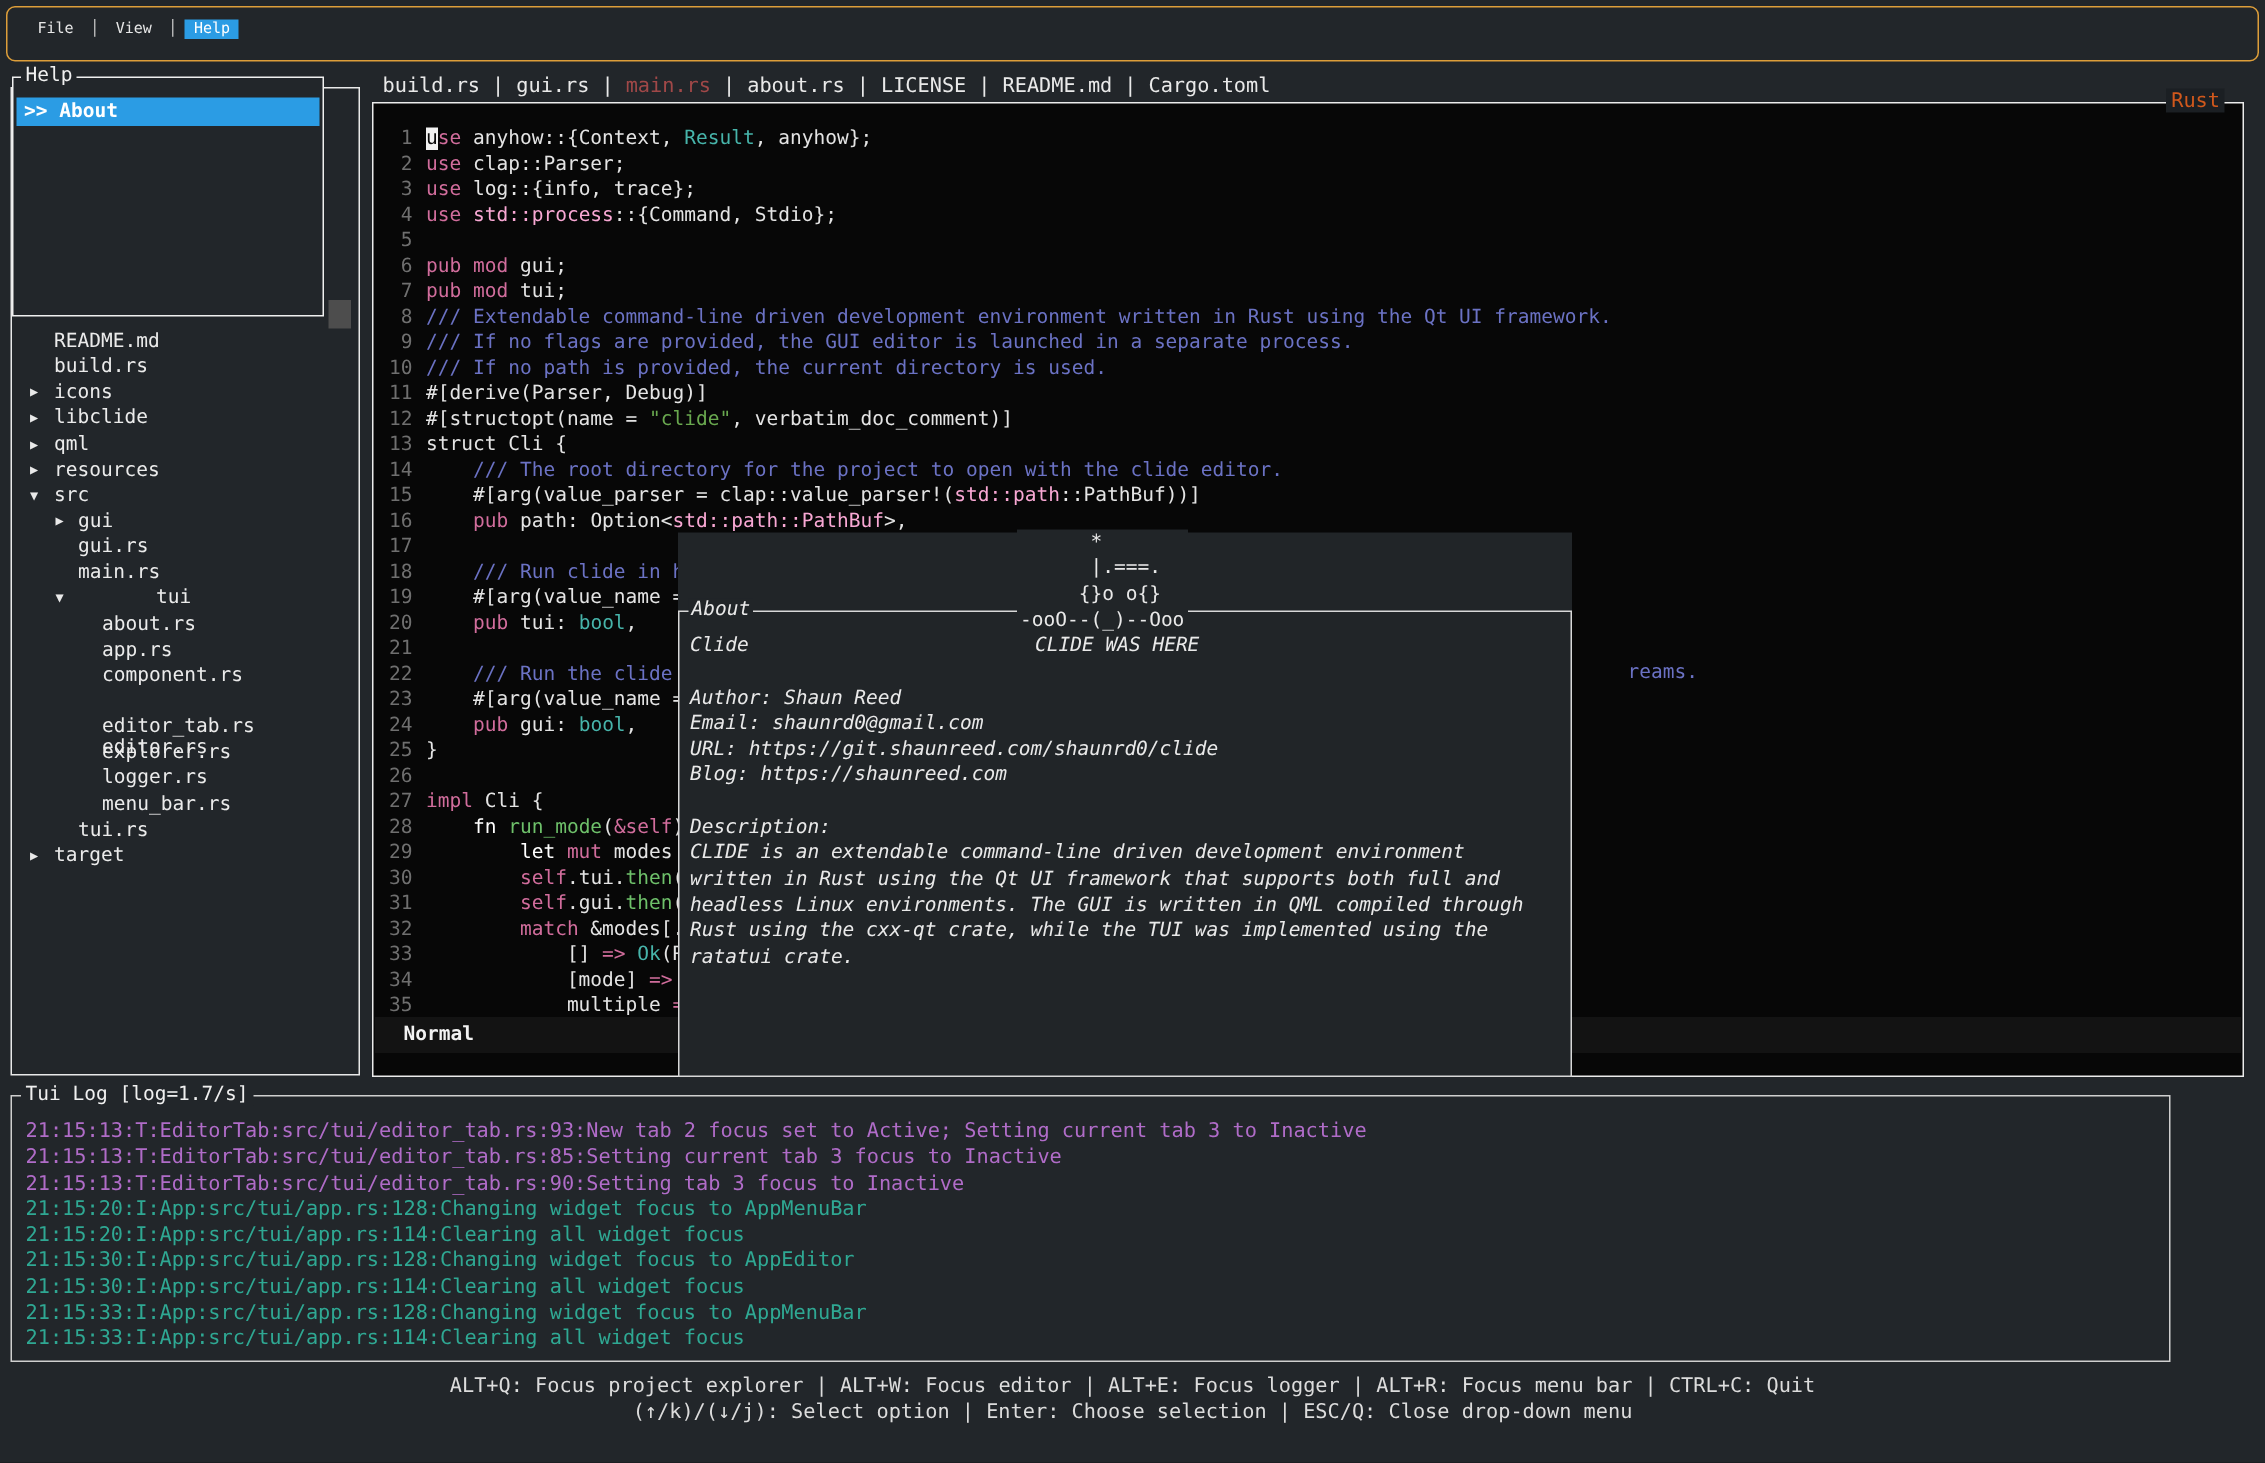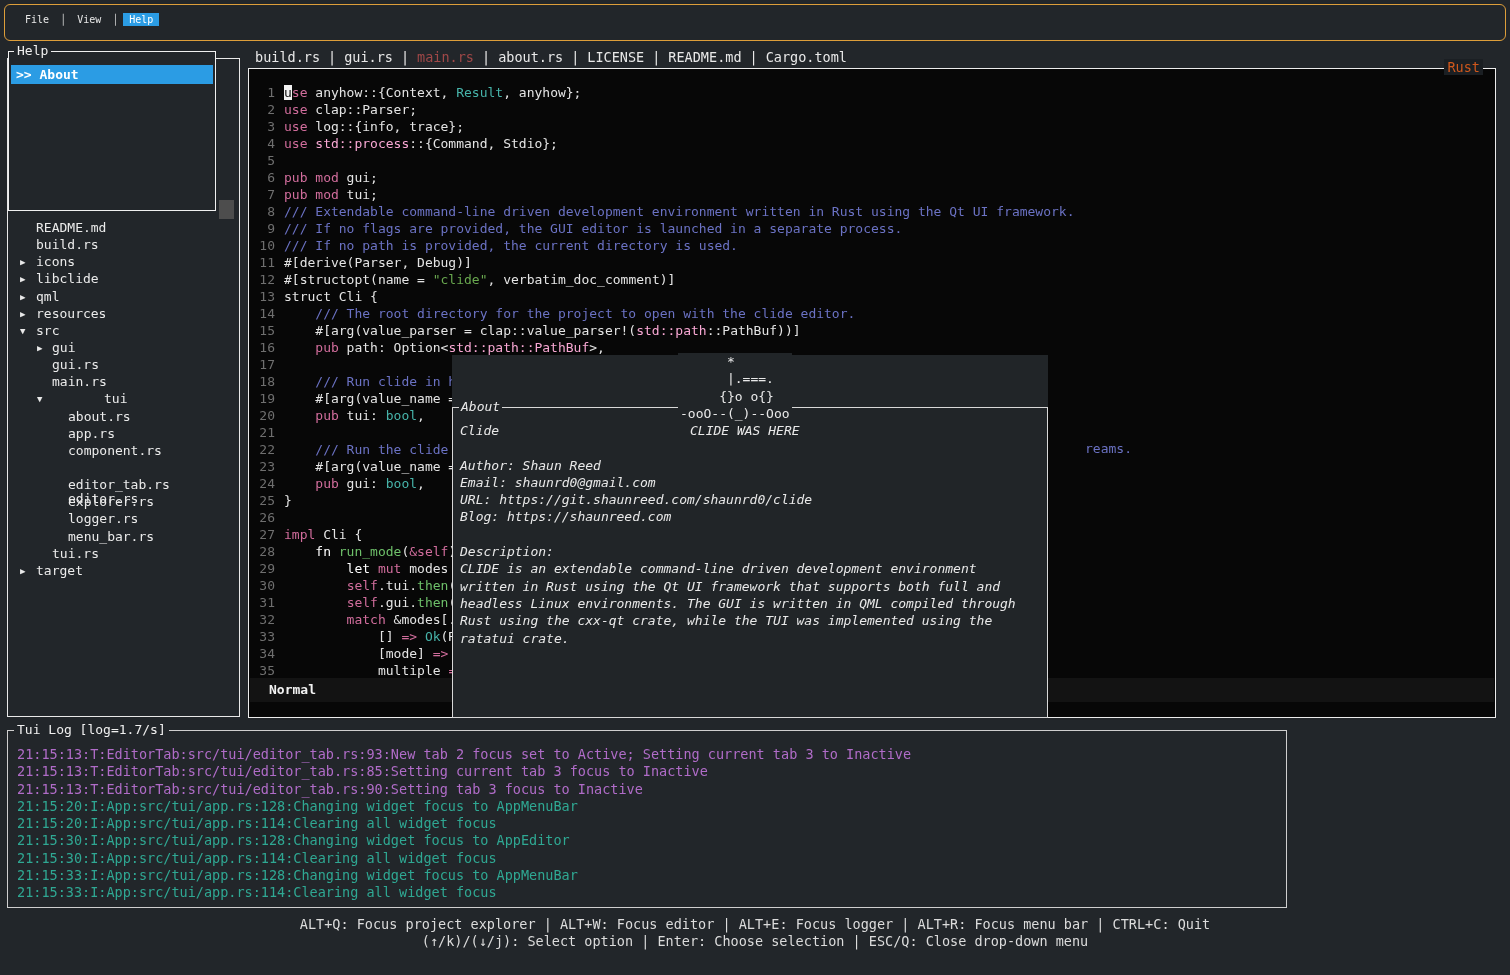--- a/index.html
+++ b/index.html
@@ -66,21 +66,21 @@
          background:#212528; z-index:3; padding:0 2px; white-space:pre; }
   .popup-box { position:absolute; left:0; top:52px; width:596px; height:311px;
                border:1px solid #d8d8d8;font-style:italic; }
   .popup-title { position:absolute; left:6px; top:-9px; background:#212528; padding:0 2px; z-index:2; }
   .popup-content { position:absolute; left:7px; top:14px; right:5px; line-height:17.3px; }
   .prow { min-height:17.3px; white-space:pre; }
   .popup-header { position:relative; height:17.3px; }
   .ph-right { position:absolute; left:230px; top:0; }
 
   
-  .logpanel { position:absolute; left:7px; top:730px; width:1280px; height:178px;
+  .logpanel { position:absolute; left:7px; top:730px; width:1440px; height:178px;
               border:1px solid #cfcfcf; }
   .log-title { position:absolute; left:6px; top:-9px; background:#22262a; padding:0 3px;
                color:#f0f0f0; font-size:13px; }
   #log-lines { position:absolute; left:9px; top:15px; font-size:13.5px; line-height:17.3px; white-space:pre; }
   .lrow.trace { color:#b06cc8; }
   .lrow.info  { color:#2fa893; }
 
   
   .helpbar { position:absolute; left:0; top:916px; width:1510px; text-align:center;
              color:#dcdcdc; font-size:13.5px; line-height:17.3px; }

